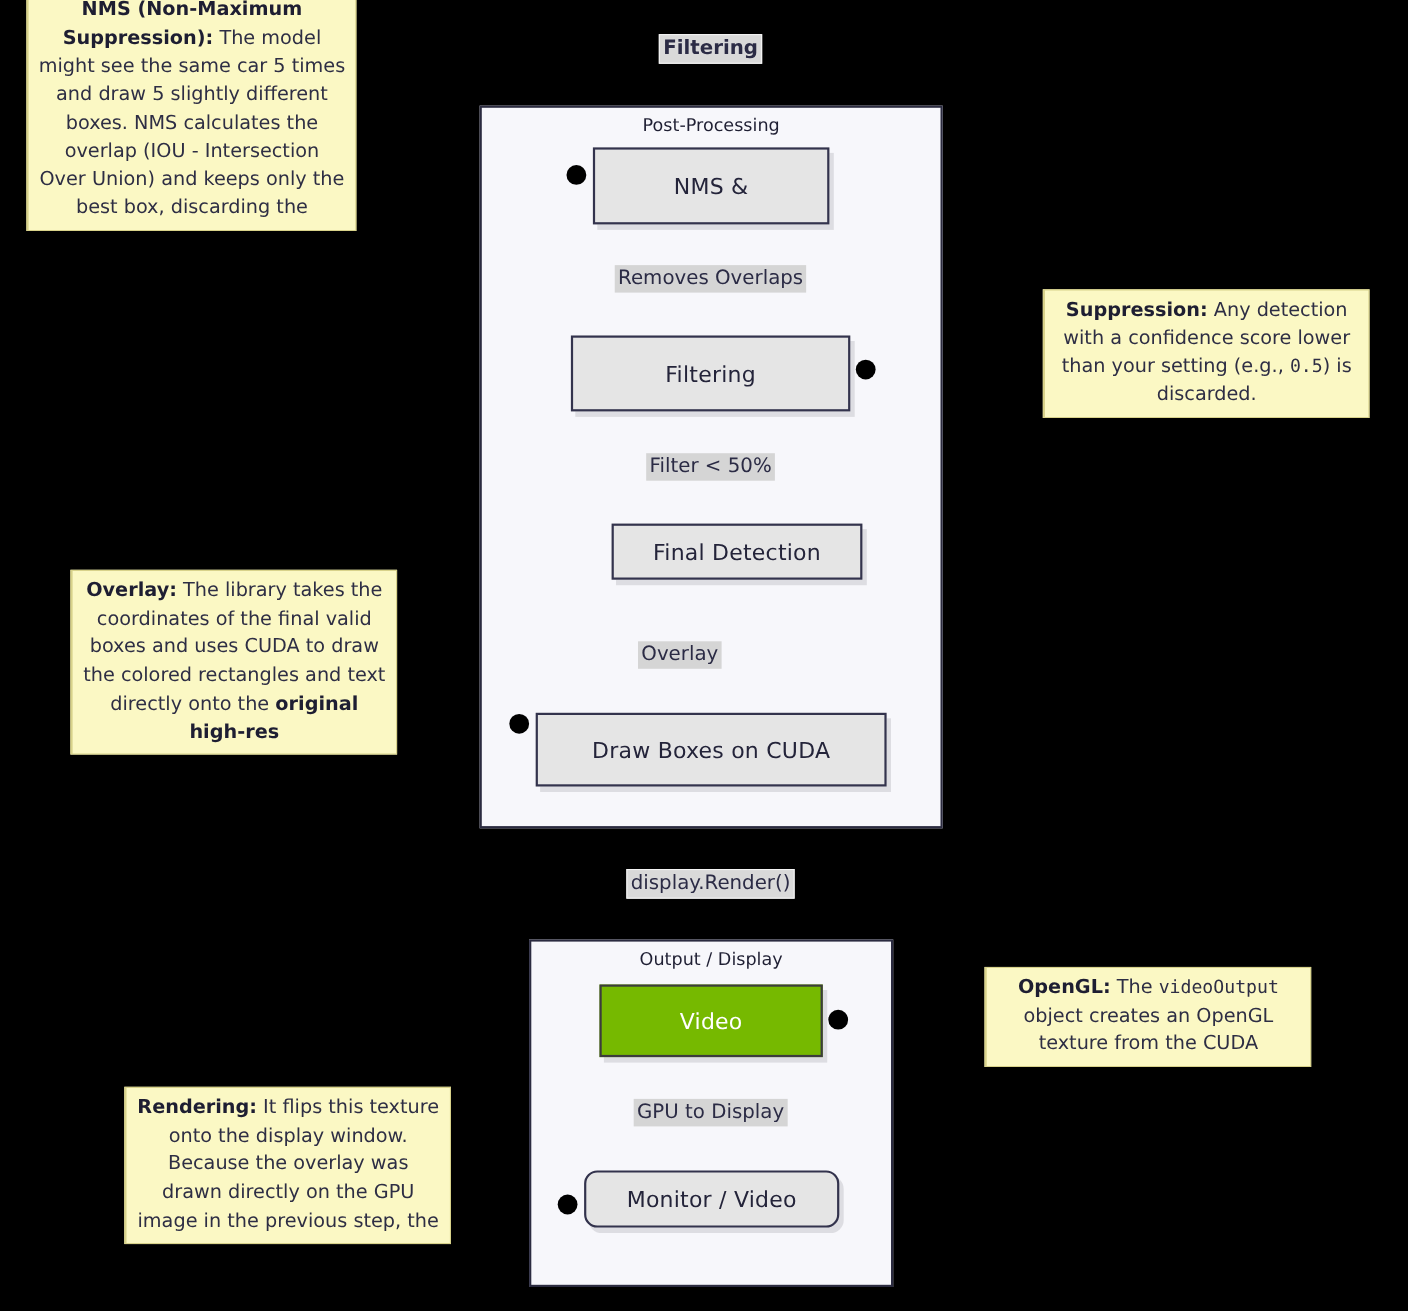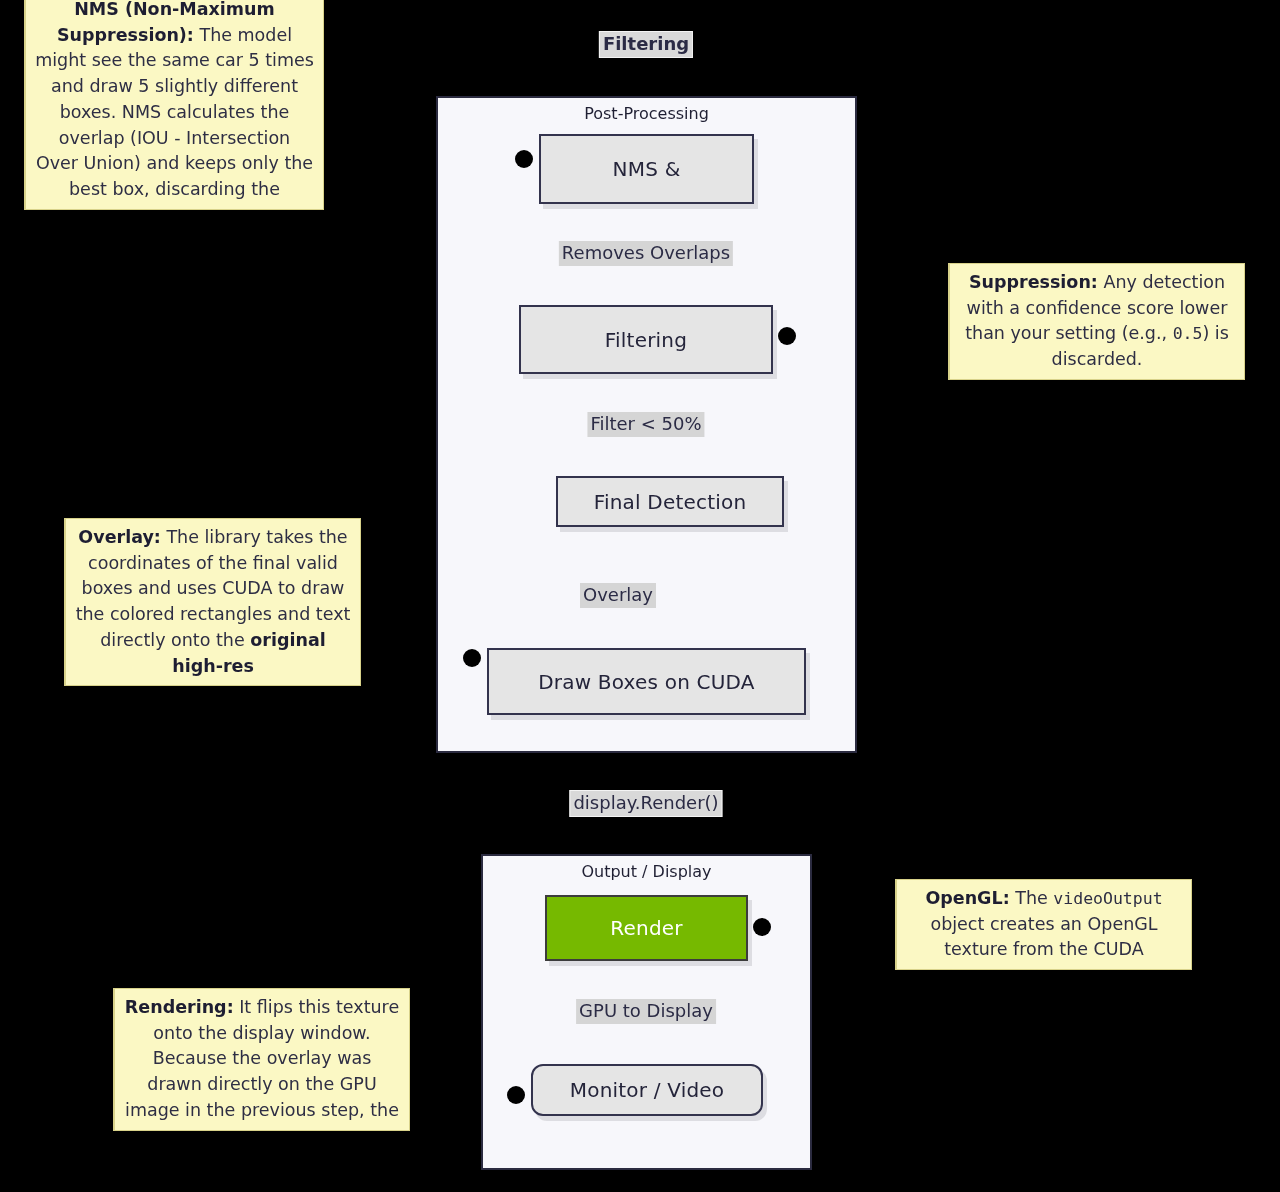--- a/index.html
+++ b/index.html
@@ -153,21 +153,21 @@
 
 <div class="node" style="left:532px; top:476px; width:228px; height:51px;margin-left:24px;">
   <span>Final Detection</span>
 </div>
 
 <div class="node" style="left:487px; top:648px; width:319px; height:67px;">
   <span>Draw Boxes on CUDA</span>
 </div>
 
 <div class="node accent" style="left:545px; top:895px; width:203px; height:66px;">
-  <span>Render</span>
+  <span>Video</span>
 </div>
 
 <div class="node" style="left:531px; top:1064px; width:232px; height:52px;border-radius:12px;">
   <span>Monitor / Video</span>
 </div>
 
 <div class="edge-label boxed" style="left:646px; top:31px;font-weight:bold;"><span>Filtering</span></div>
 
 <div class="edge-label" style="left:646px; top:241px;"><span>Removes Overlaps</span></div>
 

